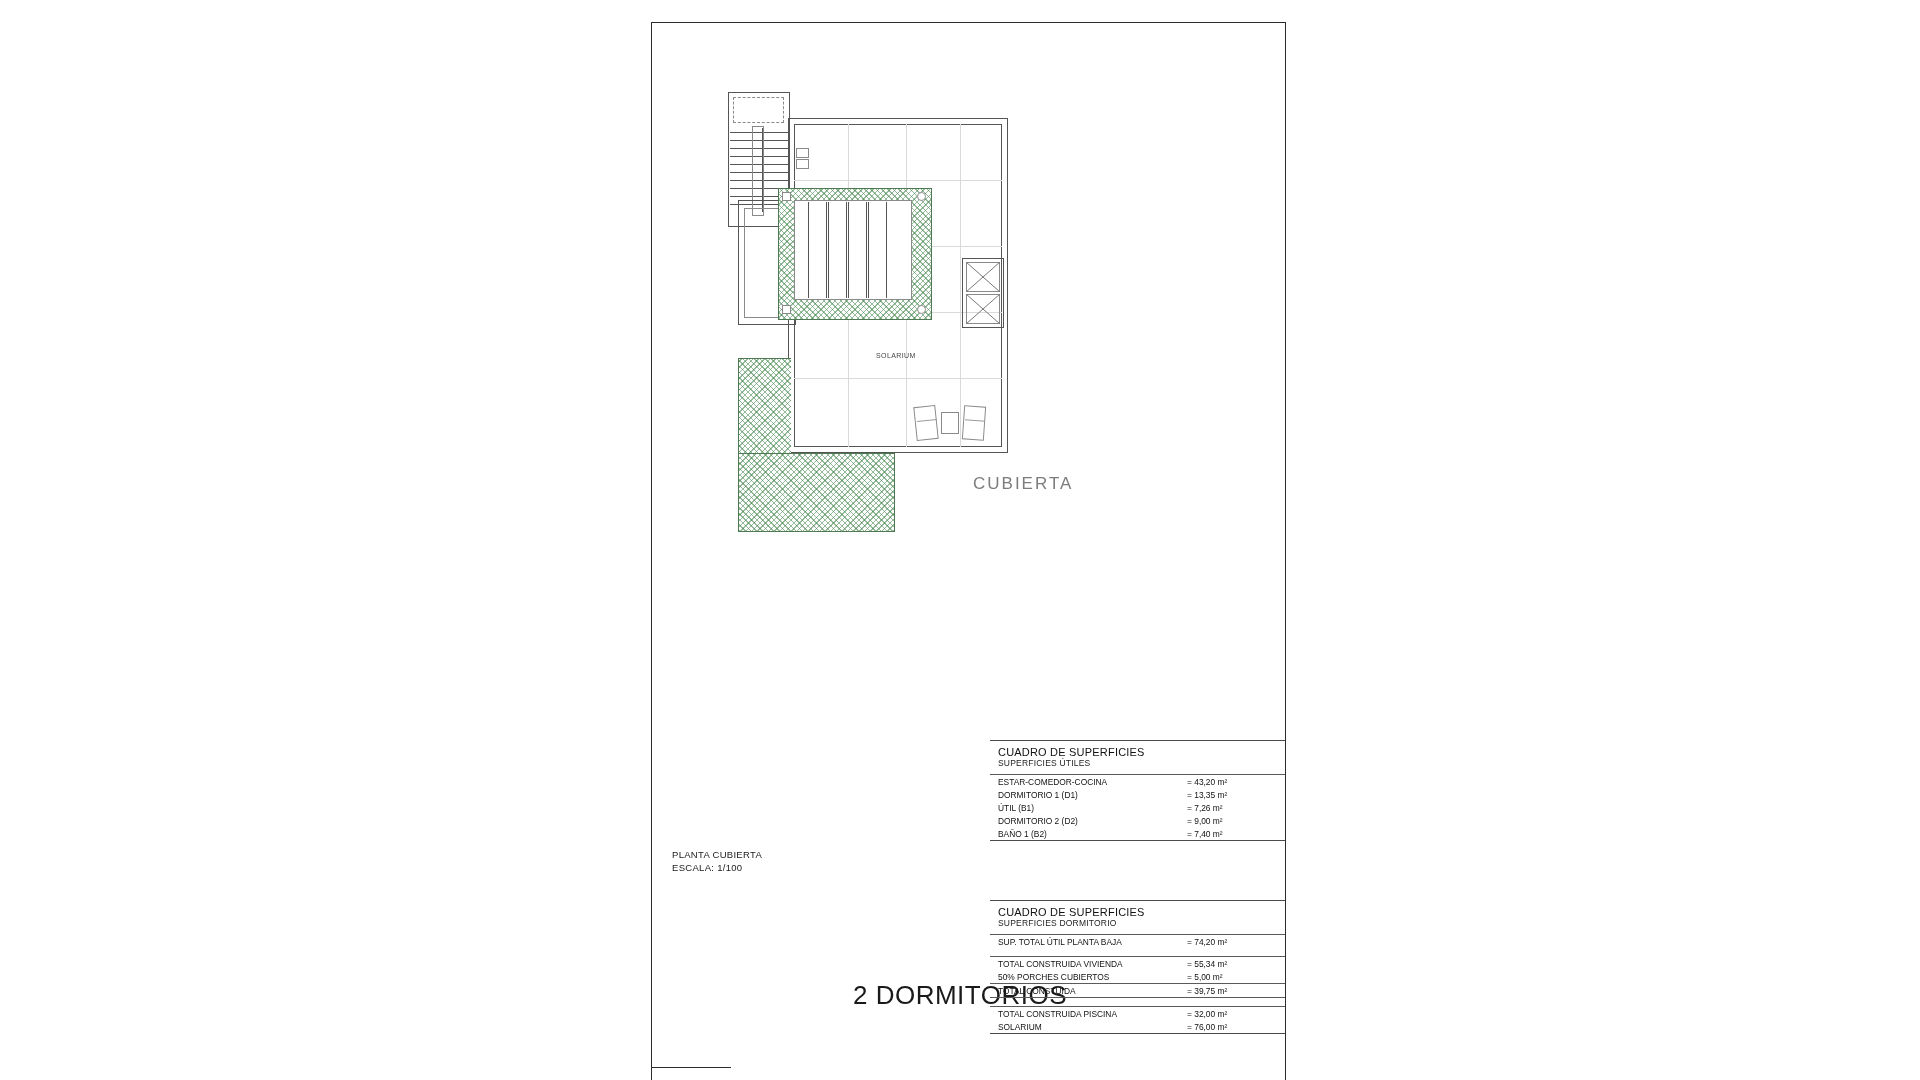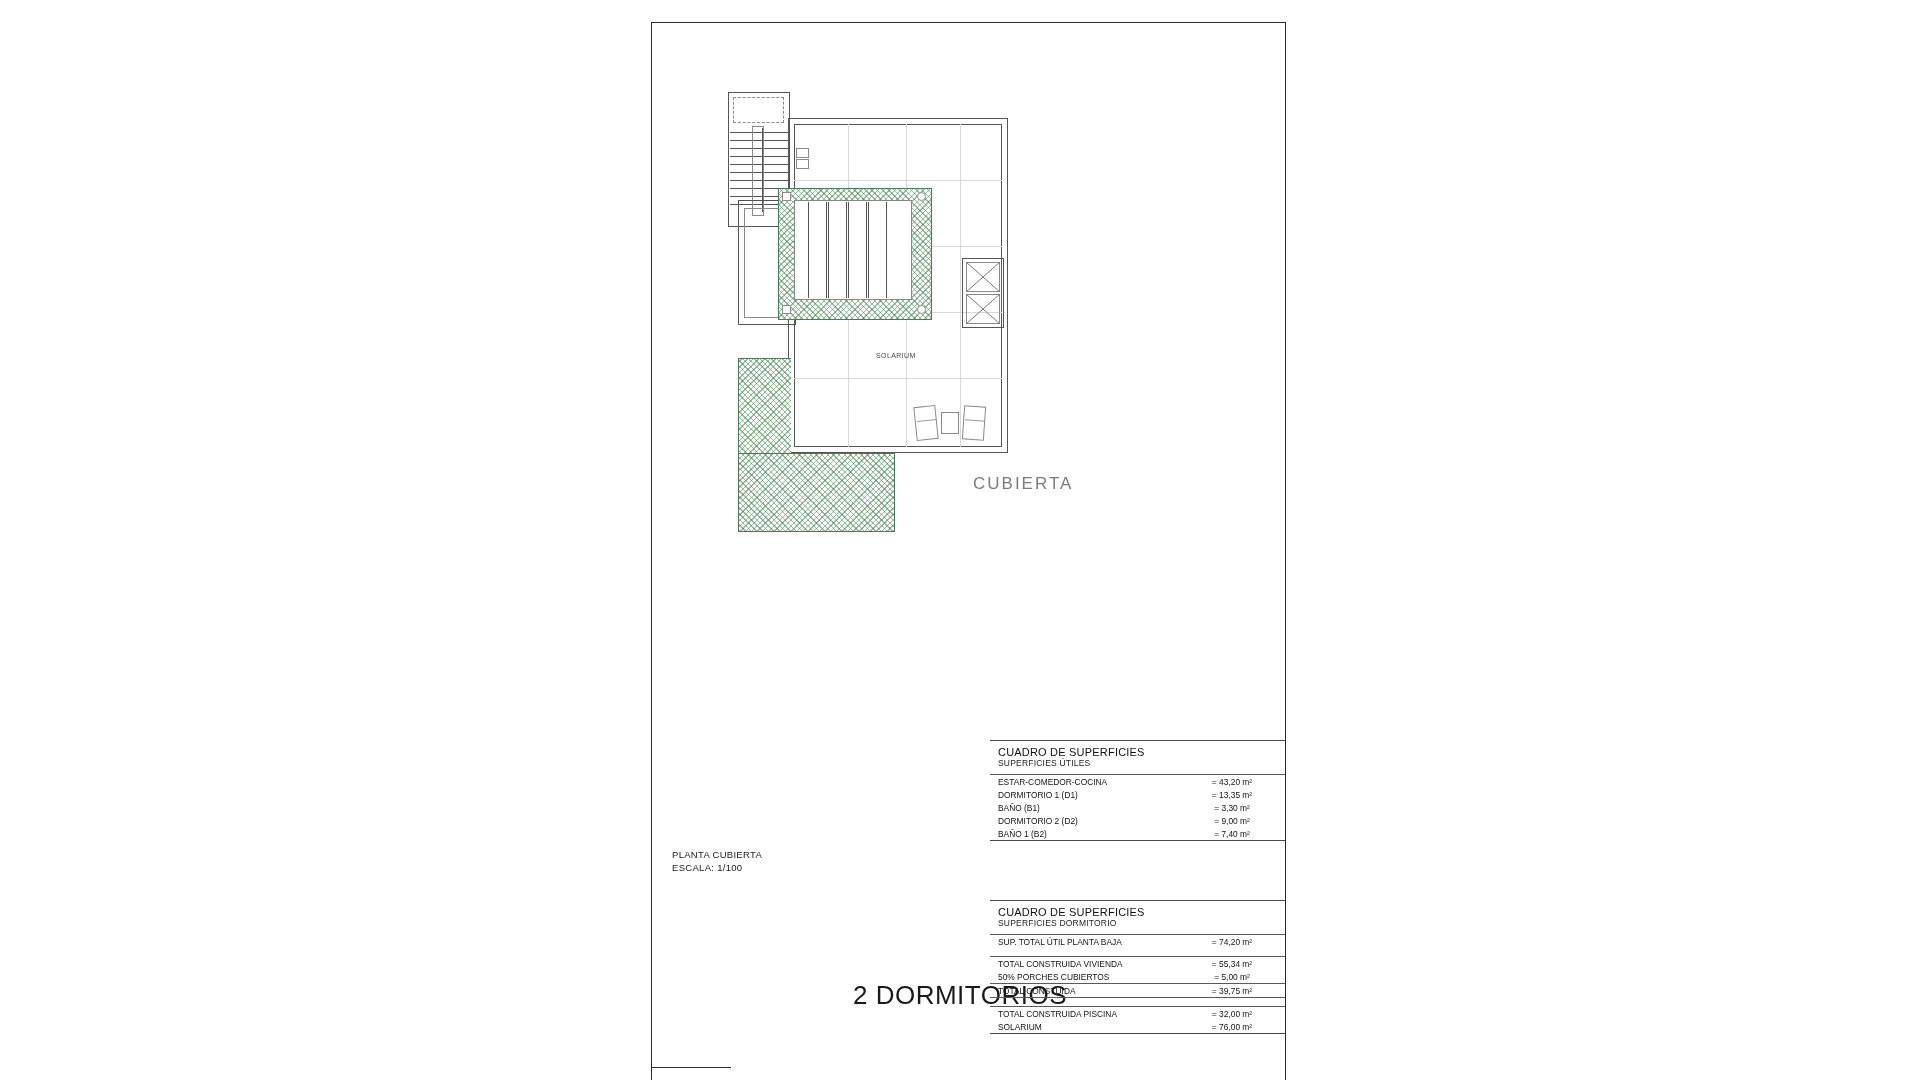--- a/index.html
+++ b/index.html
@@ -129,21 +129,21 @@
     letter-spacing: .2px;
     padding: 0 8px 6px 8px;
   }
   .tbl-rows { width: 100%; border-collapse: collapse; }
   .tbl-rows td {
     font-size: 8.4px;
     color: #111;
     padding: 1.5px 8px;
     white-space: nowrap;
   }
-  .tbl-rows td.val { text-align: center; width: 90px; }
+  .tbl-rows td.val { text-align: left; width: 90px; }
   .rule-top td { border-top: 1px solid #5a5a5a; }
   .rule-bot td { border-bottom: 1px solid #5a5a5a; }
   .spacer td { padding: 4px 8px; }
 </style>
 </head>
 <body>
 
 <div id="sheet">
 
   <div class="frame-left"></div>
@@ -241,22 +241,22 @@
       <tbody>
           <tr class="rule-top">
         <td>ESTAR-COMEDOR-COCINA</td>
         <td class="val">= 43,20 m²</td>
       </tr>
       <tr>
         <td>DORMITORIO 1 (D1)</td>
         <td class="val">= 13,35 m²</td>
       </tr>
       <tr>
-        <td>BAÑO  (B1)</td>
-        <td class="val">= 3,30 m²</td>
+        <td>ÚTIL  (B1)</td>
+        <td class="val">= 7,26 m²</td>
       </tr>
       <tr>
         <td>DORMITORIO 2 (D2)</td>
         <td class="val">= 9,00 m²</td>
       </tr>
       <tr>
         <td>BAÑO 1 (B2)</td>
         <td class="val">= 7,40 m²</td>
       </tr>
     </tbody>

